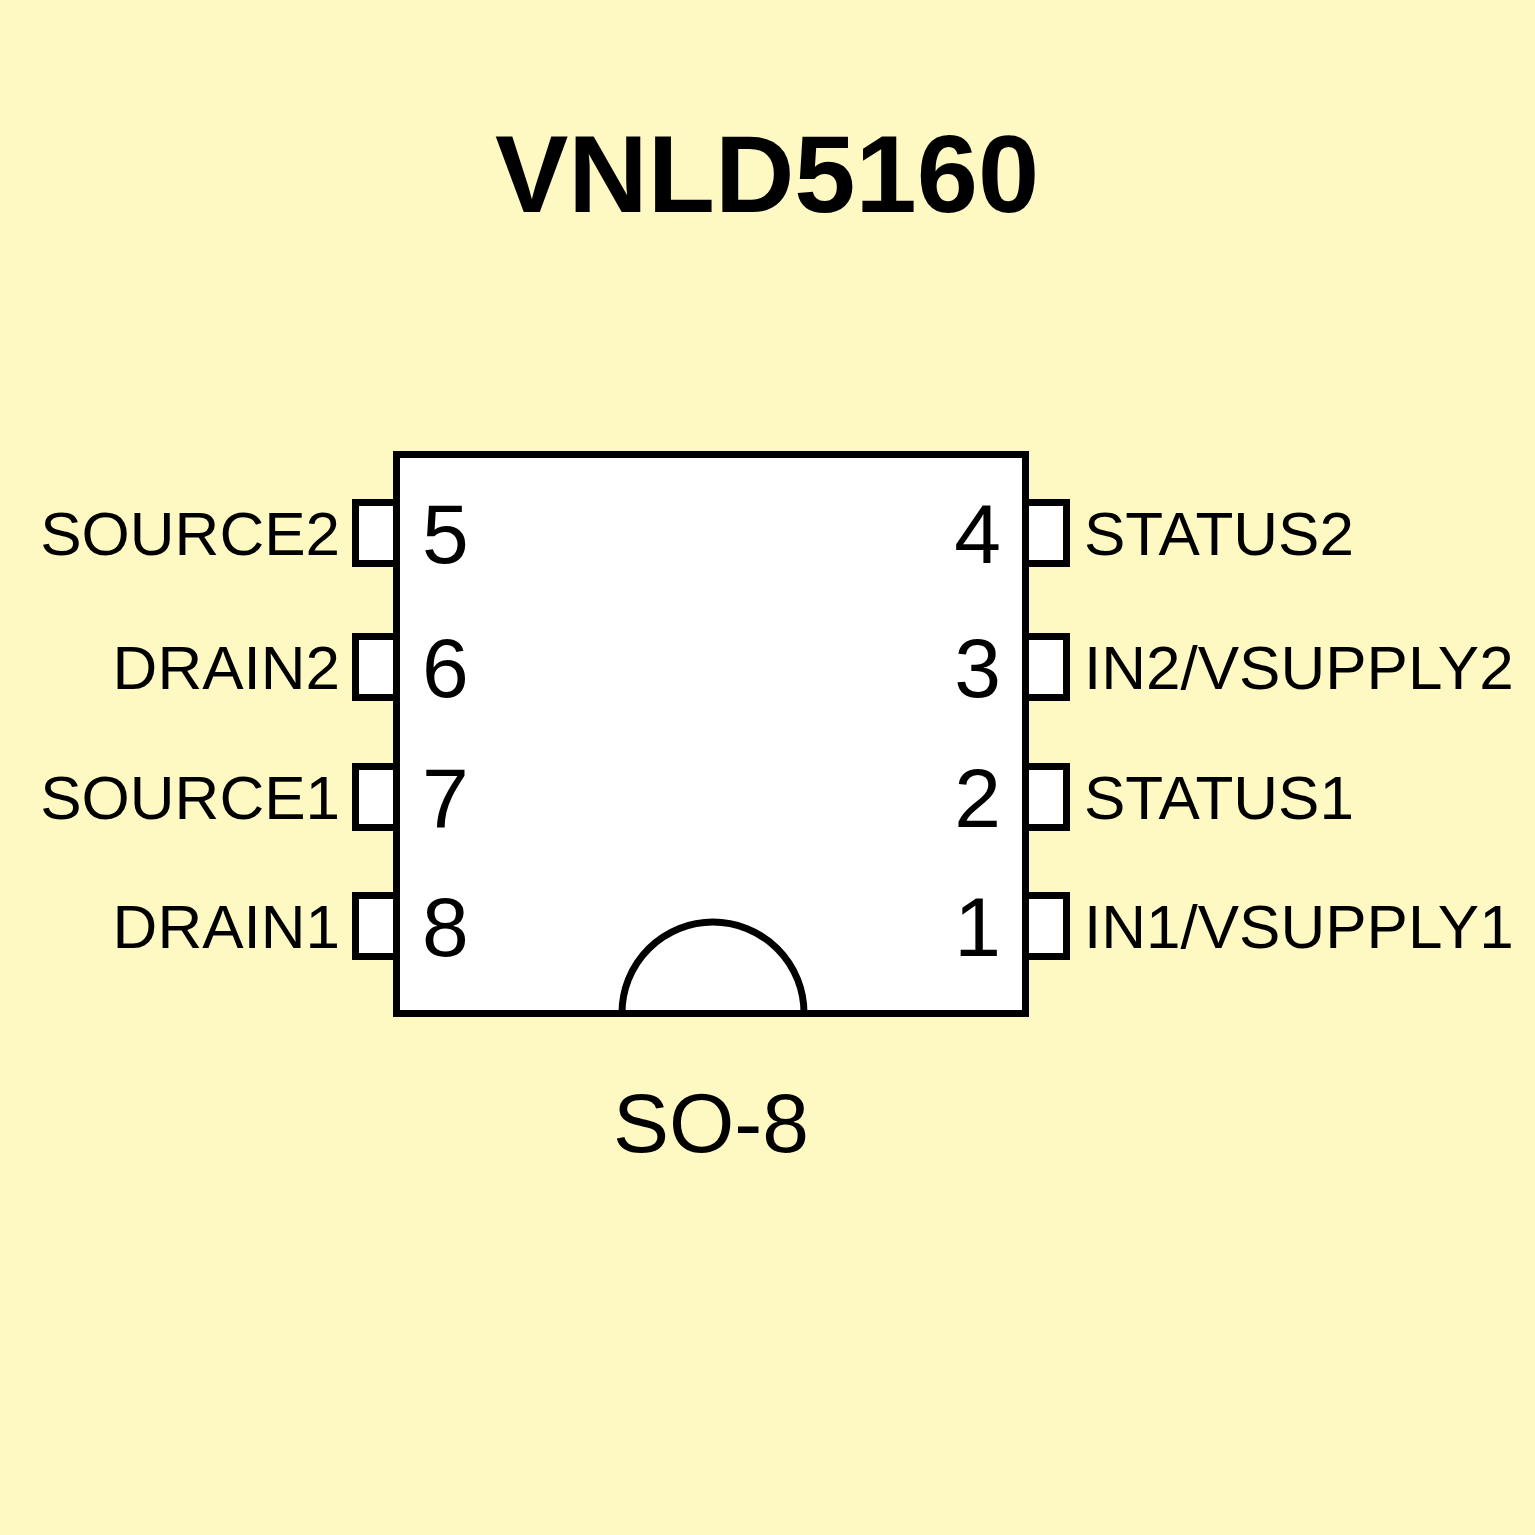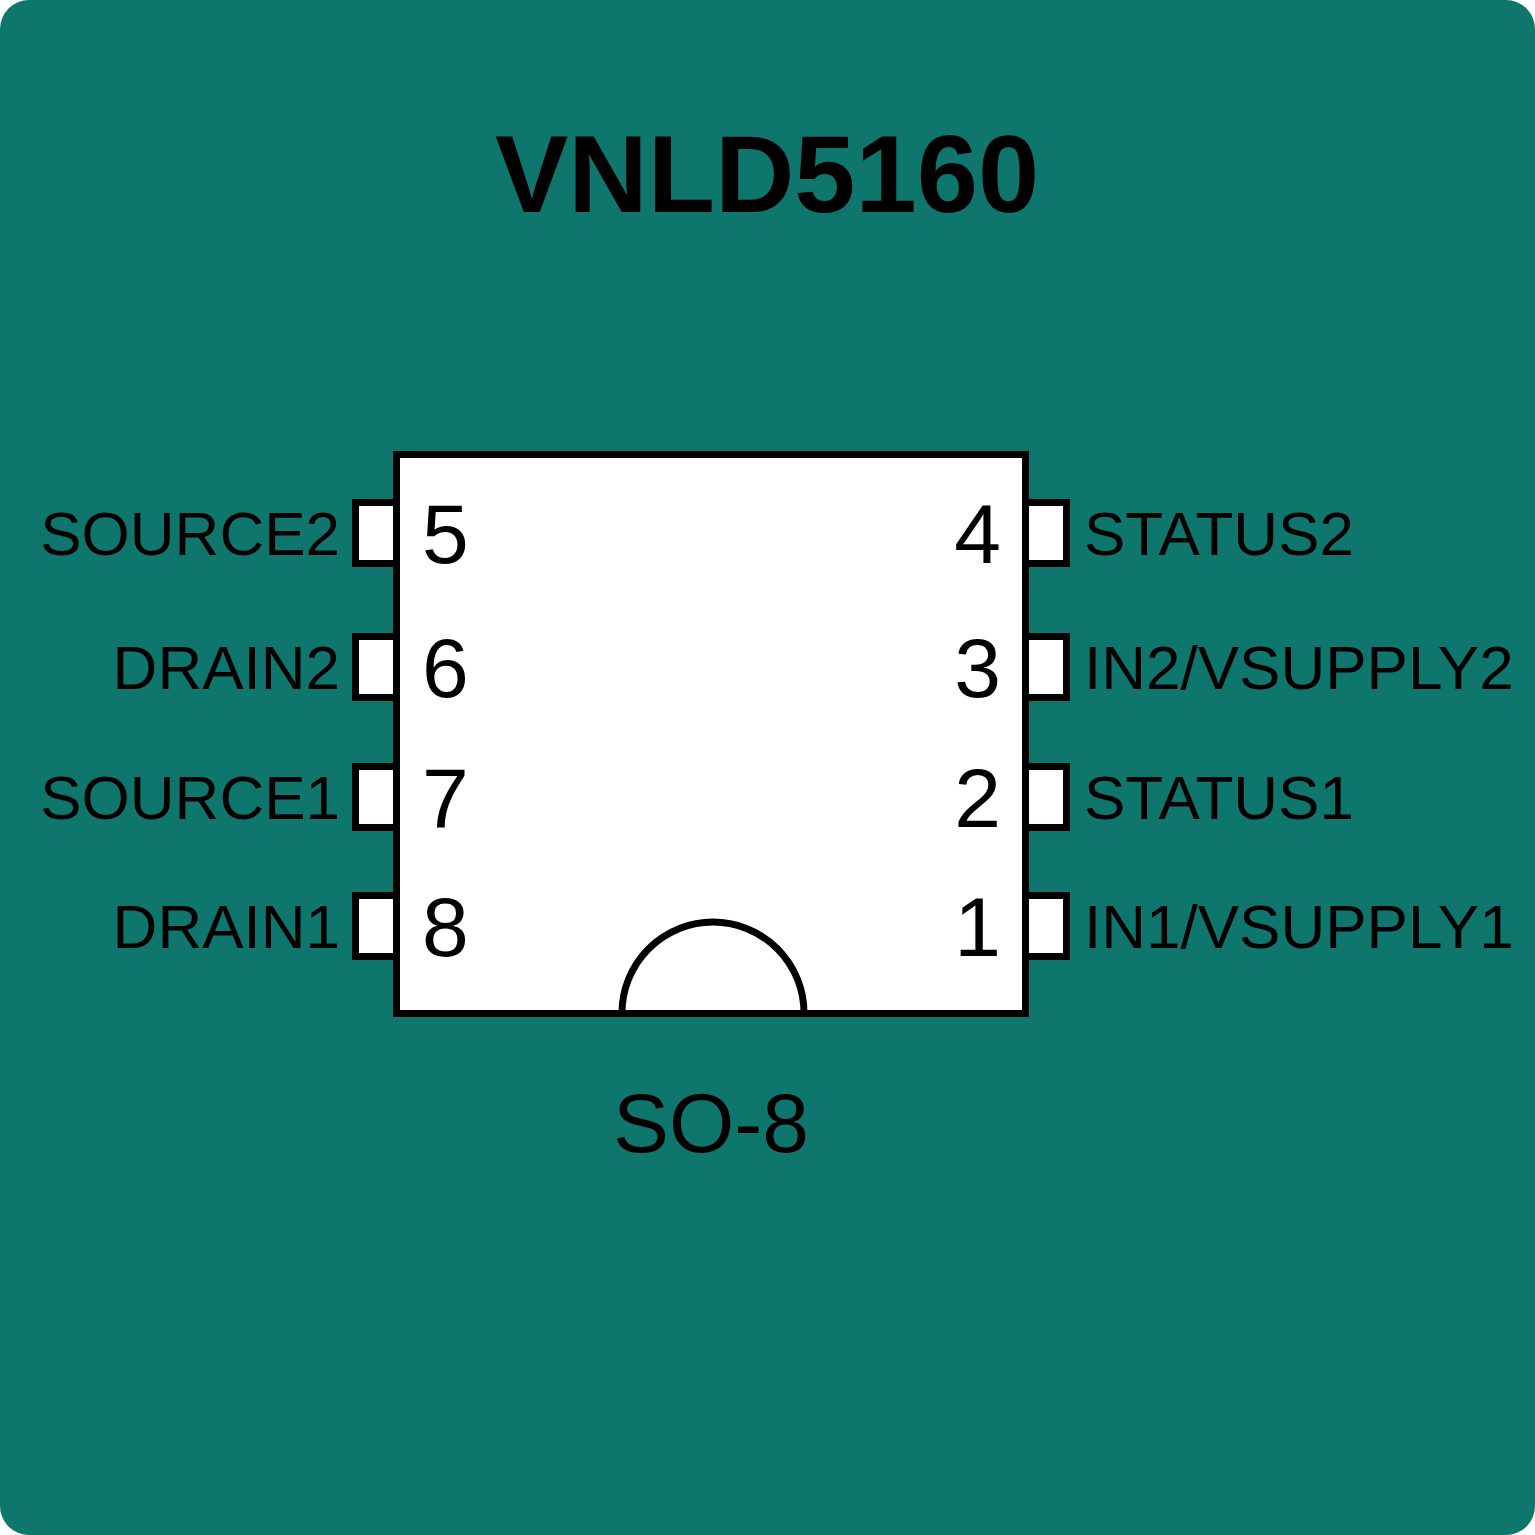--- a/index.html
+++ b/index.html
@@ -10,22 +10,21 @@
   body {
     width: 1535px;
     height: 1535px;
     overflow: hidden;
     font-family: "Liberation Sans", sans-serif;
   }
   #root {
     position: relative;
     width: 1535px;
     height: 1535px;
-    background: #0f766e;
-    border-radius: 29px;
+    background: #fef9c3;
   }
   svg.diagram {
     position: absolute;
     left: 0;
     top: 0;
     width: 1535px;
     height: 1535px;
     display: block;
   }
   .title-text {

